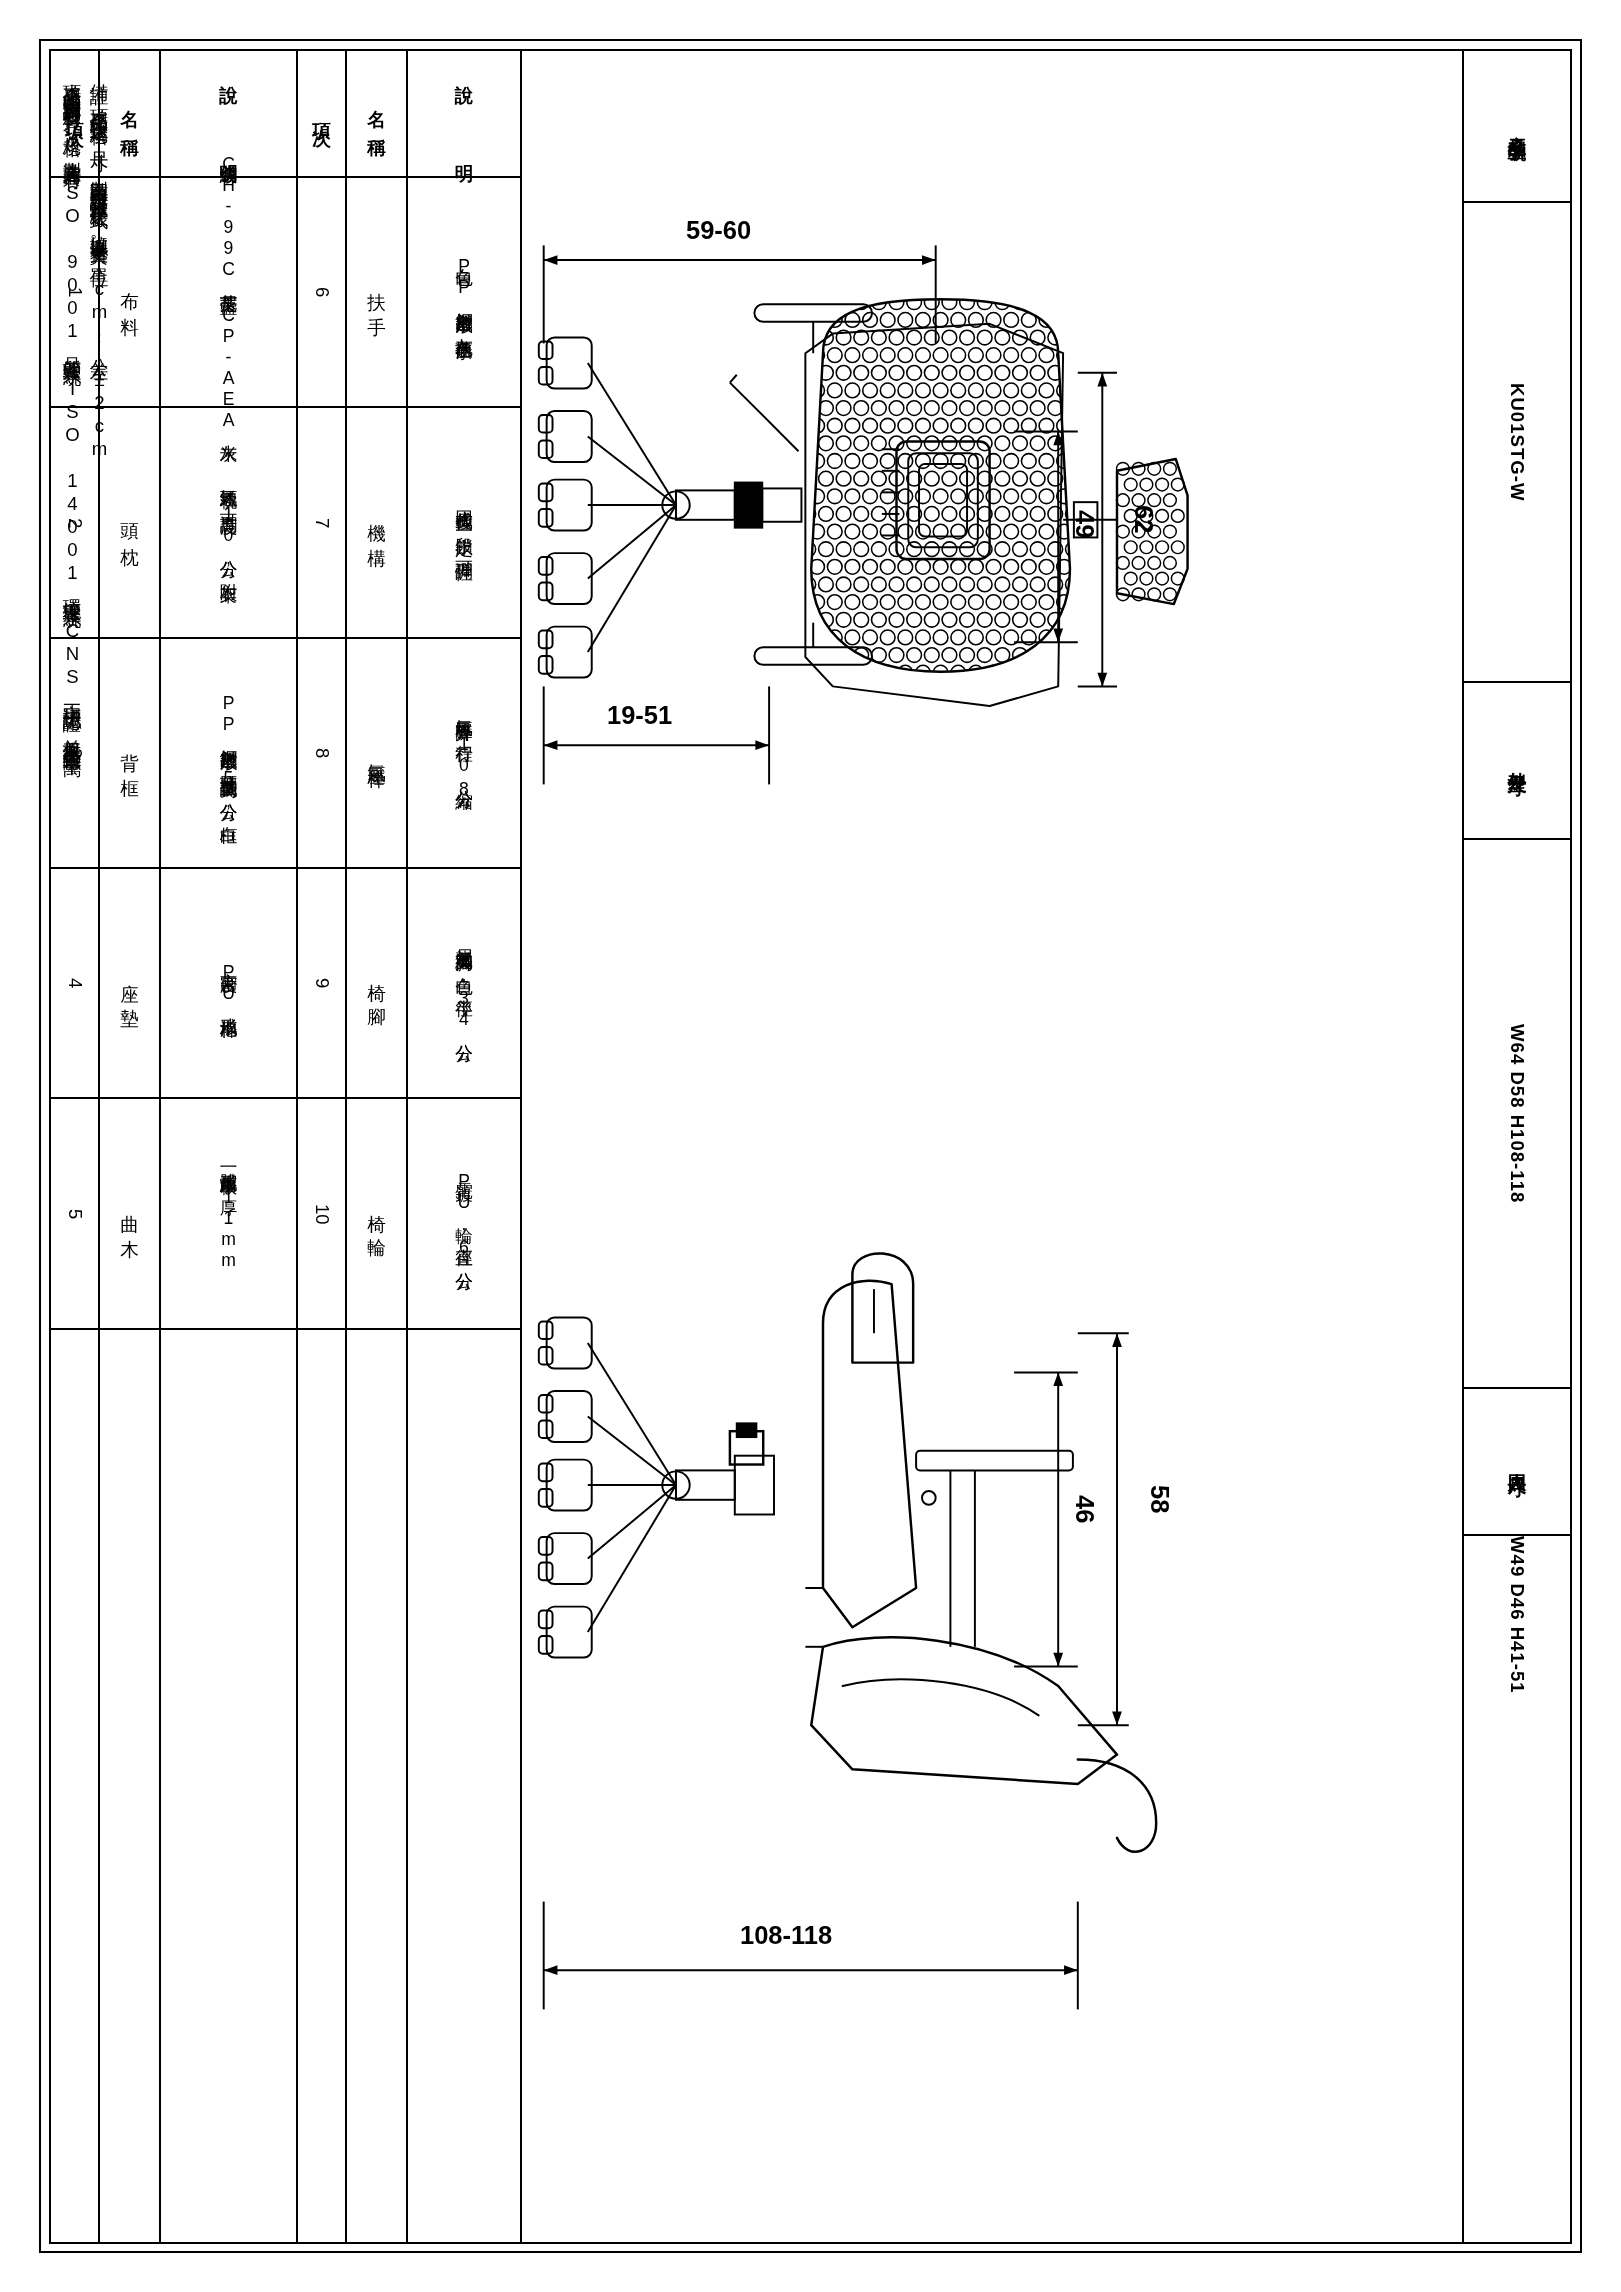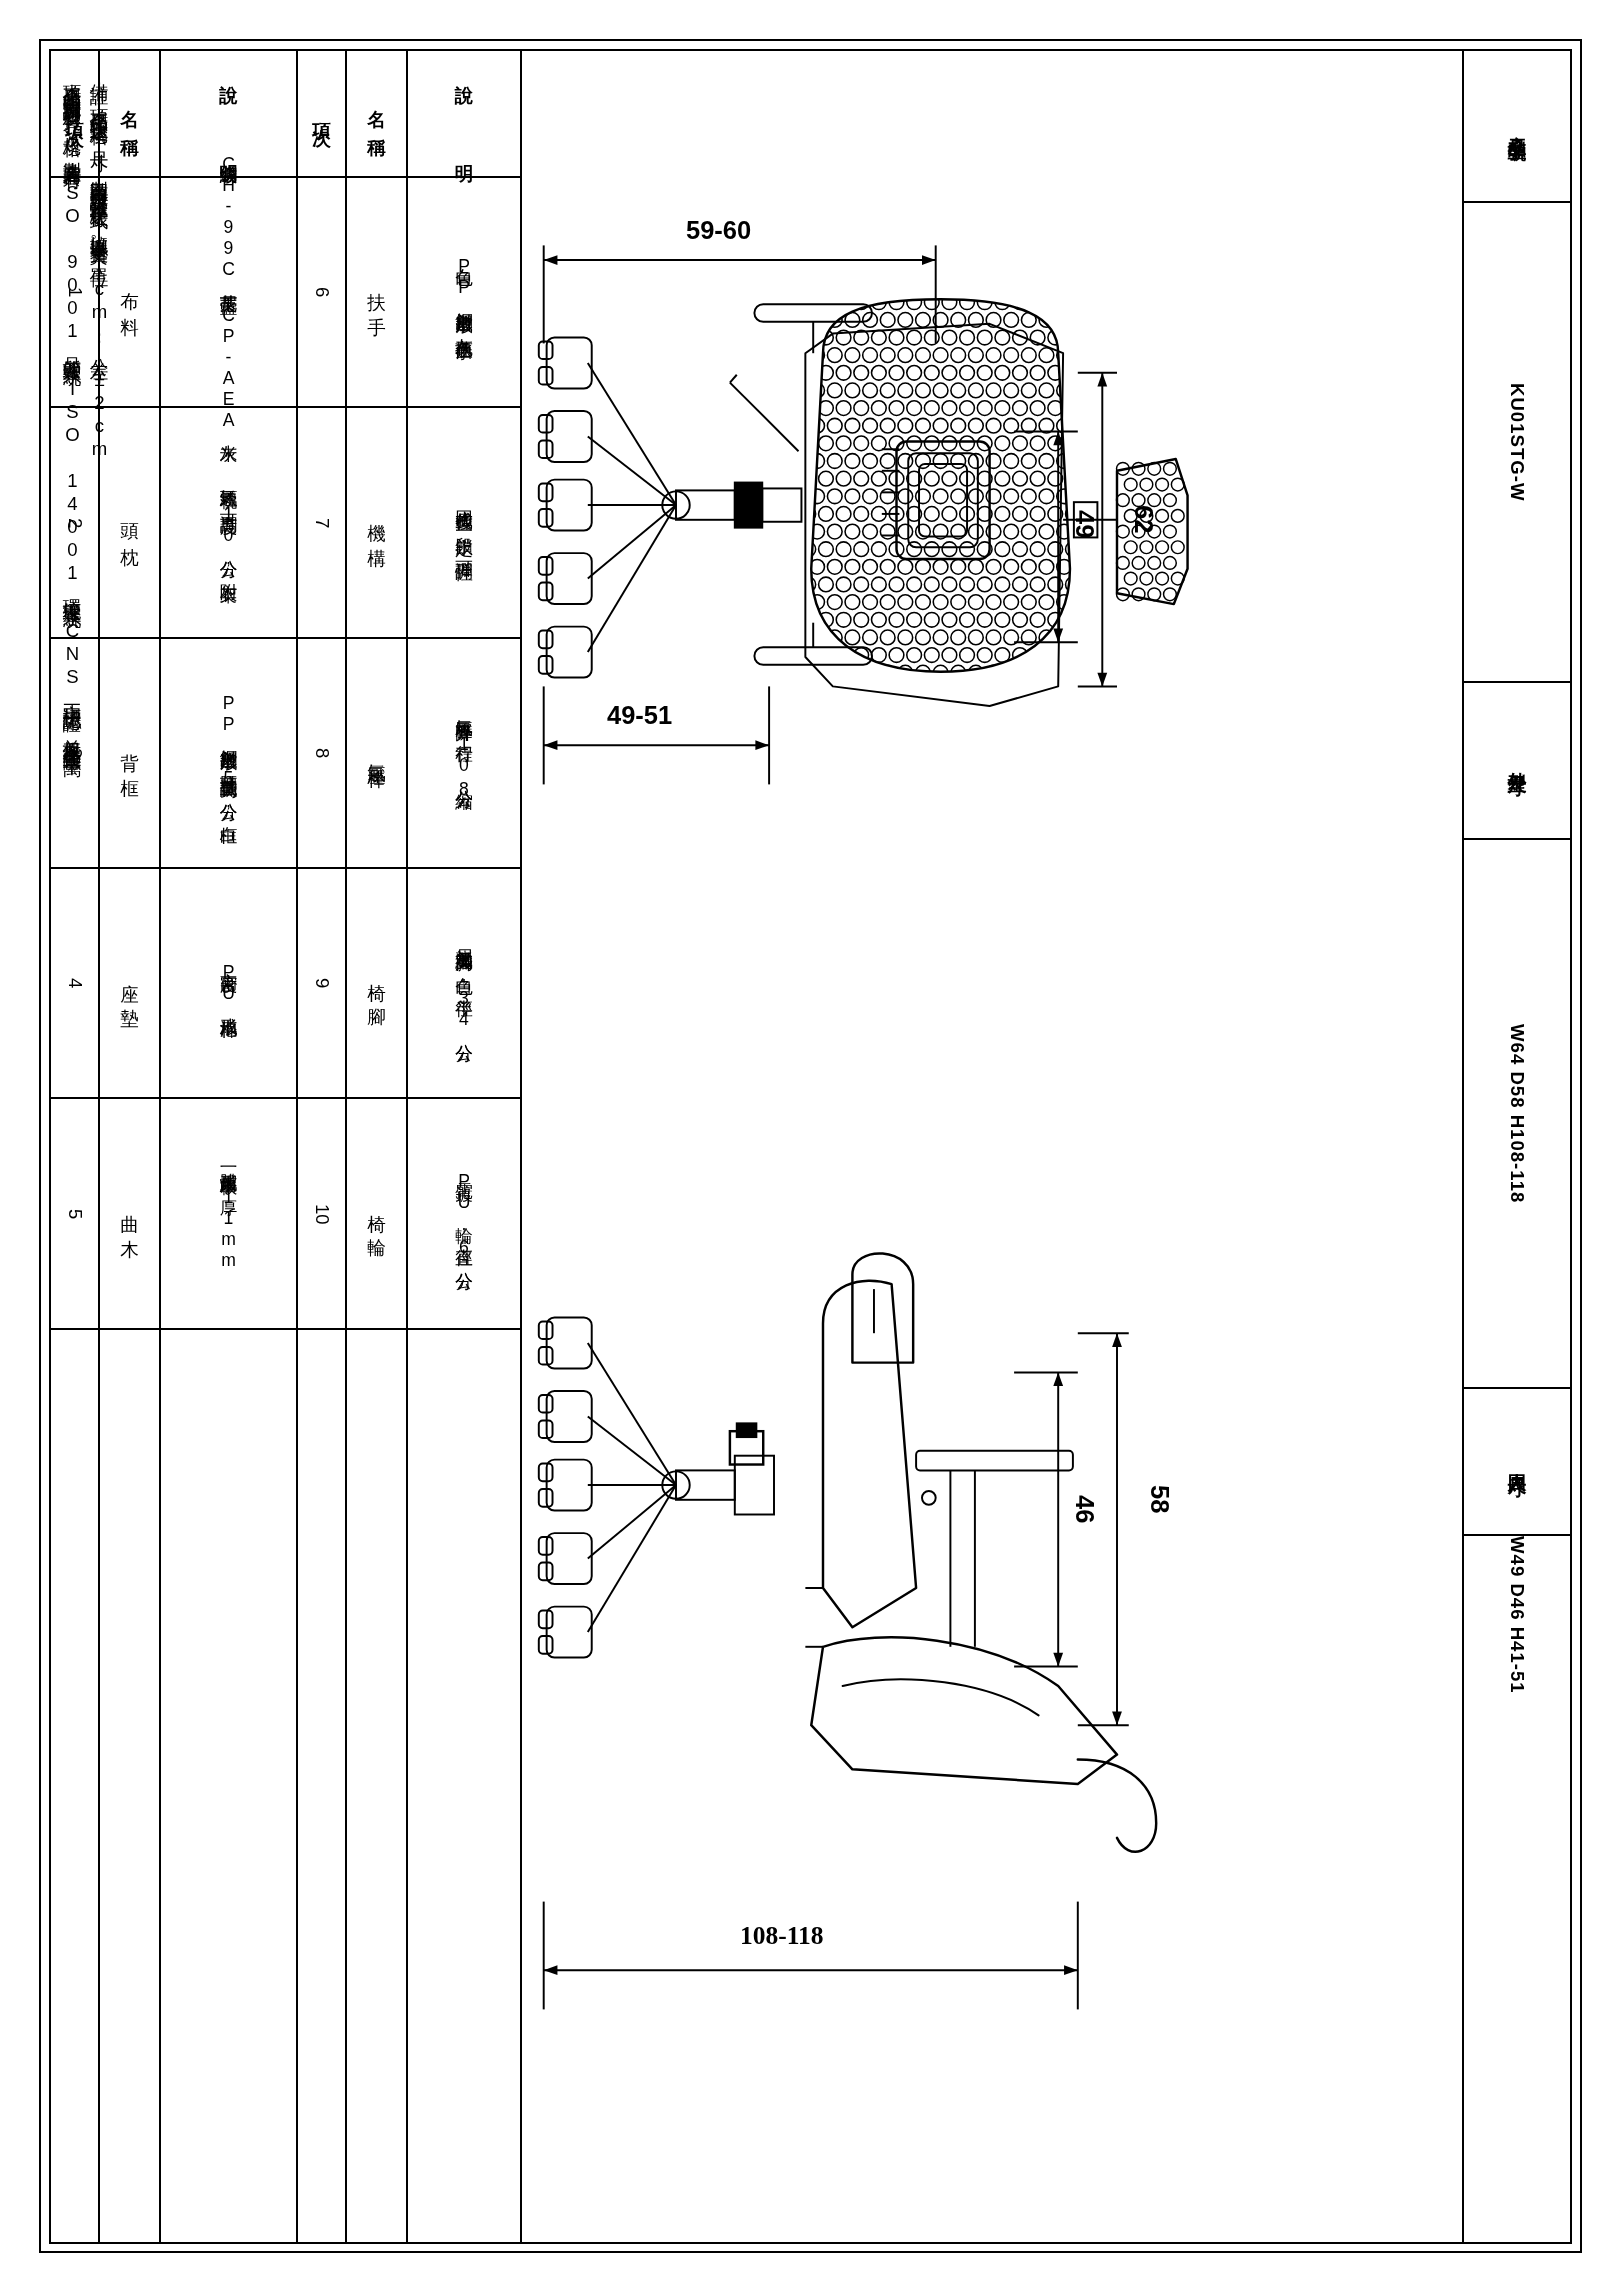--- a/index.html
+++ b/index.html
@@ -724,21 +724,21 @@
         <rect x="395" y="1420" width="160" height="20" rx="4" fill="none" stroke="#000" stroke-width="2"></rect>
         <line x1="430" y1="1440" x2="430" y2="1620" stroke="#000" stroke-width="2"></line>
         <line x1="455" y1="1440" x2="455" y2="1620" stroke="#000" stroke-width="2"></line>
         <circle cx="408" cy="1468" r="7" fill="none" stroke="#000" stroke-width="2"></circle>
         <line x1="352" y1="1255" x2="352" y2="1300" stroke="#000" stroke-width="2"></line>
         <path d="M330,1240 C330,1210 392,1210 392,1250 L392,1330 L330,1330 Z" fill="none" stroke="#000" stroke-width="2.5" stroke-linejoin="round" stroke-linecap="round"></path>
         <line x1="282" y1="1560" x2="300" y2="1560" stroke="#000" stroke-width="2"></line>
         <line x1="282" y1="1620" x2="300" y2="1620" stroke="#000" stroke-width="2"></line>
       </svg>
       <div class="dim-label" style="left: 157px; top: 157px;">59-60</div>
-      <div class="dim-label" style="left: 78px; top: 642px;">49-51</div>
+      <div class="dim-label" style="left: 78px; top: 642px;">19-51</div>
       <div class="dim-label vert" style="left: 600px; top: 446px;">62</div>
       <div class="dim-label vert" style="left: 541px; top: 451px;">49</div>
       <div class="dim-label vert" style="left: 616px; top: 1426px;">58</div>
       <div class="dim-label vert" style="left: 541px; top: 1436px;">46</div>
-      <div class="dim-label" style="left: 211px; top: 1862px; font-family: Liberation Serif, serif;">108-118</div>
+      <div class="dim-label" style="left: 211px; top: 1862px;">108-118</div>
     </div>
   </div>
 
 
 </body></html>

